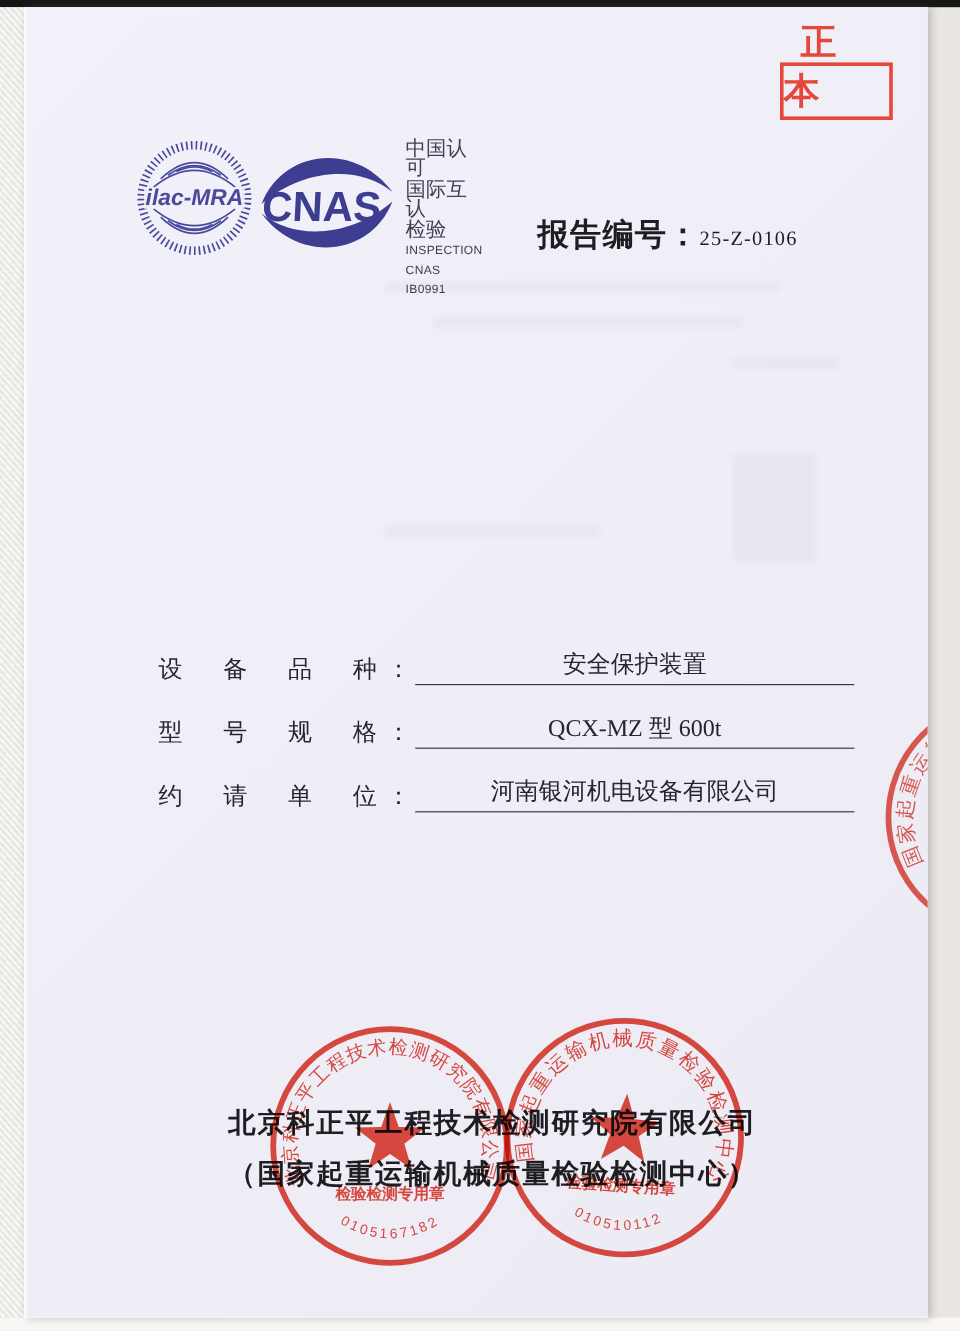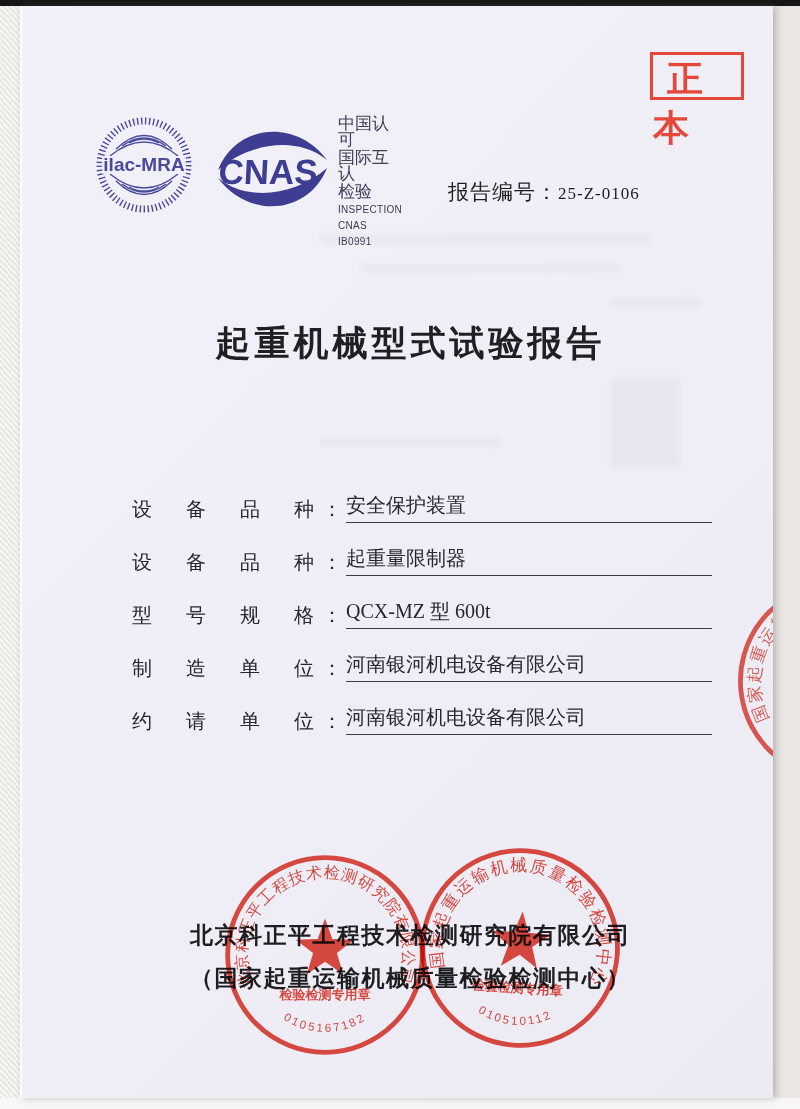--- a/index.html
+++ b/index.html
@@ -19,52 +19,52 @@
   .paper{
     position:absolute;left:20px;top:6px;width:753px;height:1092px;
     background:linear-gradient(135deg,#f2f1f9 0%,#efeef6 55%,#ecebf4 100%);
     box-shadow:3px 0 7px rgba(90,85,80,.35), inset 2px 0 2px rgba(255,255,255,.8);
     overflow:hidden;
   }
   
   .copy-box{
     position:absolute;left:630px;top:46px;width:88px;height:42px;
     border:3px solid #e5473a;color:#e5473a;
-    display:flex;align-items:flex-start;justify-content:center;
-    font-size:36px;font-weight:bold;letter-spacing:14px;text-indent:14px;
+    display:flex;align-items:flex-end;justify-content:center;
+    font-size:30px;font-weight:bold;letter-spacing:14px;text-indent:14px;
   }
   
   .logo-row{position:absolute;left:76px;top:104px;height:110px;}
-  .ilac{position:absolute;left:0;top:6px;}
+  .ilac{position:absolute;left:18px;top:6px;font-style:italic;}
   .cnas{position:absolute;left:112px;top:8px;}
   .acc-text{position:absolute;left:242px;top:6px;line-height:16px;}
   .acc-text .zh{font-size:17px;color:#3f3f55;margin-bottom:2px;}
   .acc-text .en{font-size:10px;font-weight:normal;color:#3a3a4e;margin-top:0;letter-spacing:.3px;}
   
   .report-line{position:absolute;left:428px;top:172px;white-space:nowrap;}
-  .report-label{font-size:21px;font-weight:normal;color:#1d1d22;letter-spacing:1px;}
+  .report-label{font-size:26px;font-weight:bold;color:#1d1d22;letter-spacing:1px;}
   .report-value{font-size:17px;color:#1d1d22;font-family:Liberation Serif, serif;letter-spacing:1px;}
   
   .doc-title{
     position:absolute;left:14px;top:314px;width:100%;text-align:center;
     font-size:35px;font-weight:bold;color:#202024;letter-spacing:4px;
   }
   
   .fields{position:absolute;left:112px;top:486px;}
   .field-row{height:29px;margin-bottom:24px;white-space:nowrap;}
   .field-label{
     display:inline-block;width:182px;font-size:20px;color:#26262c;
     font-family:"Liberation Serif","DejaVu Serif",serif;
     text-align:justify;text-align-last:justify;vertical-align:bottom;
   }
   .field-colon{display:inline-block;font-size:20px;color:#26262c;margin:0 4px 0 8px;vertical-align:bottom;}
   .field-value{
-    display:inline-block;width:366px;vertical-align:bottom;
+    display:inline-block;width:366px;text-align:center;vertical-align:bottom;
     font-size:20px;color:#26262c;font-family:"Liberation Serif","DejaVu Serif",serif;
-    border-bottom:1.6px solid #3c3c40;padding-bottom:3px;
+    border-bottom:1.6px solid #3c3c40;padding-bottom:3px;margin-top:48px;
   }
   
   .footer-org{
     position:absolute;left:14px;width:100%;text-align:center;
     font-size:23px;font-weight:bold;color:#1e1e22;letter-spacing:1.5px;
   }
   .footer-org.l1{top:914px;}
   .footer-org.l2{top:957px;}
   
   .stamp{position:absolute;mix-blend-mode:multiply;opacity:.88;}
@@ -125,34 +125,27 @@
   <div class="report-line">
     <span class="report-label">报告编号：</span><span class="report-value">25-Z-0106</span>
   </div>
 
   <div class="ghost" style="left:300px;top:228px;width:330px;height:10px;"></div>
   <div class="ghost" style="left:340px;top:258px;width:260px;height:9px;"></div>
   <div class="ghost" style="left:590px;top:292px;width:90px;height:9px;"></div>
   <div class="ghost" style="left:590px;top:372px;width:70px;height:90px;"></div>
   <div class="ghost" style="left:300px;top:432px;width:180px;height:9px;"></div>
 
-  <div class="doc-title">起重机械型式试验报告</div>
 
   <div class="fields">
     <div class="field-row">
       <span class="field-label">设备品种</span><span class="field-colon">：</span><span class="field-value">安全保护装置</span>
     </div>
     <div class="field-row">
-      <span class="field-label">设备品种</span><span class="field-colon">：</span><span class="field-value">起重量限制器</span>
-    </div>
-    <div class="field-row">
       <span class="field-label">型号规格</span><span class="field-colon">：</span><span class="field-value">QCX-MZ 型 600t</span>
-    </div>
-    <div class="field-row">
-      <span class="field-label">制造单位</span><span class="field-colon">：</span><span class="field-value">河南银河机电设备有限公司</span>
     </div>
     <div class="field-row">
       <span class="field-label">约请单位</span><span class="field-colon">：</span><span class="field-value">河南银河机电设备有限公司</span>
     </div>
   </div>
 
   <div class="footer-org l1">北京科正平工程技术检测研究院有限公司</div>
   <div class="footer-org l2">（国家起重运输机械质量检验检测中心）</div>
 
   <div class="stamp left-stamp">

